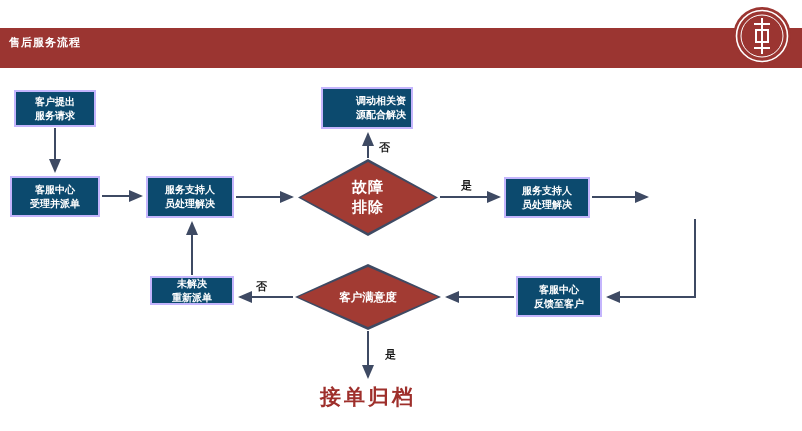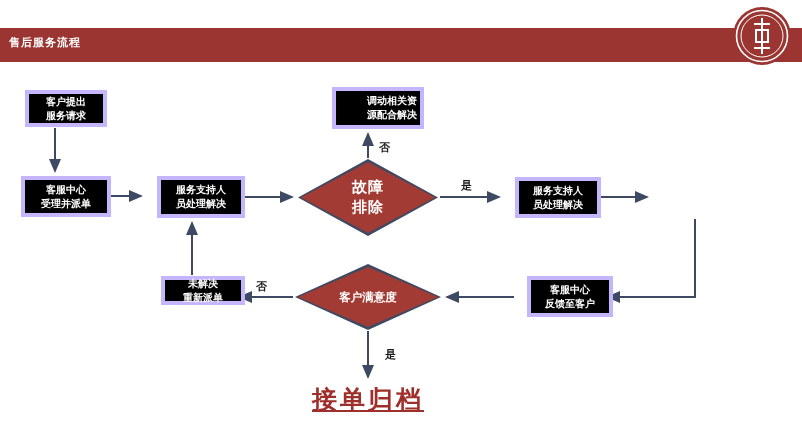--- a/index.html
+++ b/index.html
@@ -1,27 +1,27 @@
 <!DOCTYPE html>
 <html><head>
 <meta charset="utf-8">
 <style>
   html,body{margin:0;padding:0;background:#ffffff;font-family:"DejaVu Sans","Liberation Sans",sans-serif;}
   .canvas{position:relative;width:802px;height:431px;background:#ffffff;overflow:hidden;}
 
   
-  .topbar{position:absolute;left:0;top:28px;width:802px;height:34px;background:#9B3531;}
+  .topbar{position:absolute;left:0;top:28px;width:802px;height:40px;background:#9B3531;}
   .topbar .title{position:absolute;left:9px;top:0;height:30px;line-height:30px;color:#ffffff;
     font-size:11px;font-weight:bold;letter-spacing:1px;}
   .logo{position:absolute;left:732px;top:6px;width:60px;height:60px;}
 
   
-  .node{position:absolute;background:#000000;border:4px solid #c4b5fd;color:#ffffff;
+  .node{position:absolute;background:#0c4a6e;border:2px solid #c4b5fd;color:#ffffff;
     display:flex;align-items:center;justify-content:center;text-align:center;
-    font-size:10px;font-weight:bold;line-height:1.4;white-space:pre-line;box-sizing:border-box;margin-left:11px;}
+    font-size:10px;font-weight:bold;line-height:1.4;white-space:pre-line;box-sizing:border-box;}
   #n-request{left:14px;top:90px;width:82px;height:37px;}
   #n-dispatch{left:10px;top:176px;width:90px;height:41px;}
   #n-support1{left:146px;top:176px;width:88px;height:42px;}
   #n-resources{left:321px;top:87px;width:92px;height:42px;padding-left:28px;}
   #n-support2{left:504px;top:177px;width:86px;height:41px;}
   #n-receipt{left:652px;top:177px;width:86px;height:41px;}
   #n-feedback{left:516px;top:276px;width:86px;height:41px;}
   #n-redispatch{left:150px;top:276px;width:84px;height:29px;}
 
   
@@ -39,21 +39,21 @@
 
   
   .edge-label{position:absolute;font-size:11px;color:#1a1a1a;font-weight:bold;}
   #lbl-fault-no{left:379px;top:140px;}
   #lbl-fault-yes{left:461px;top:178px;}
   #lbl-sat-no{left:256px;top:279px;}
   #lbl-sat-yes{left:385px;top:347px;}
 
   
   .archive{position:absolute;left:298px;top:383px;width:140px;text-align:center;
-    color:#9E2F2B;font-size:25px;font-weight:bold;letter-spacing:3px;text-decoration:underline;}
+    color:#9E2F2B;font-size:21px;font-weight:bold;letter-spacing:3px;}
 
   svg.edges{position:absolute;left:0;top:0;pointer-events:none;}
   svg.edges line, svg.edges polyline{stroke:#3E4A63;stroke-width:2;fill:none;}
 </style>
 </head>
 <body>
 
 <div class="canvas">
 
   <div class="topbar">

